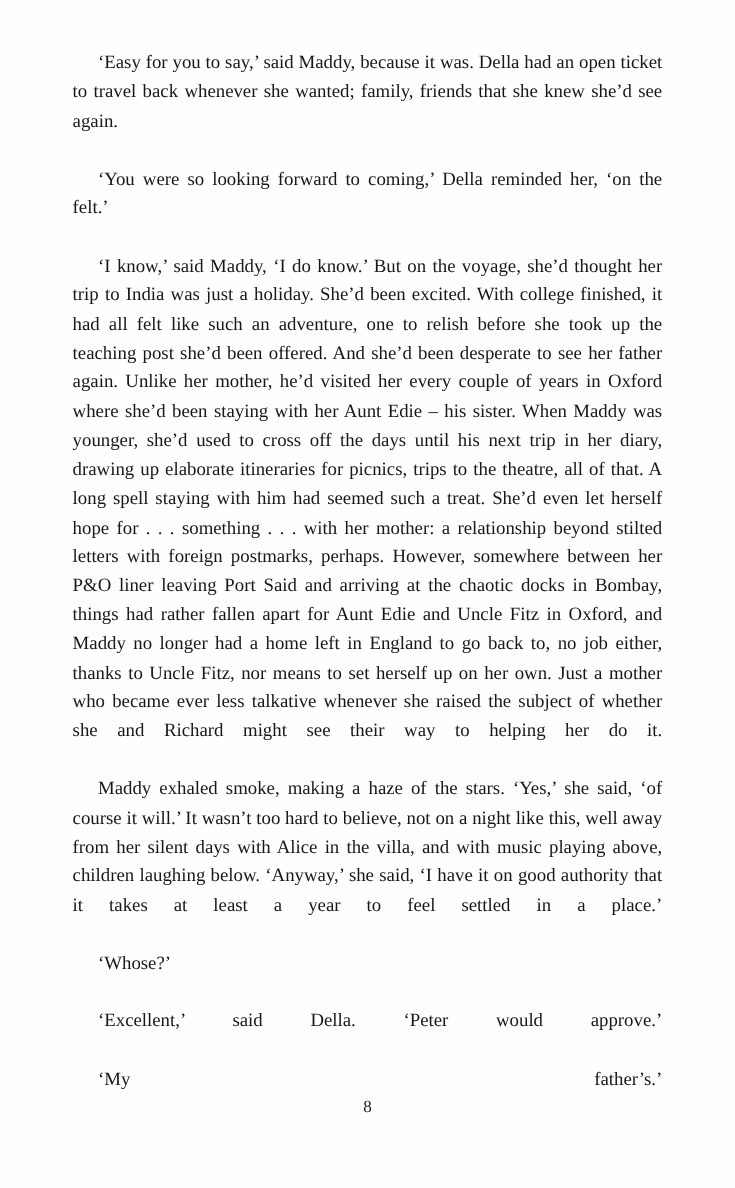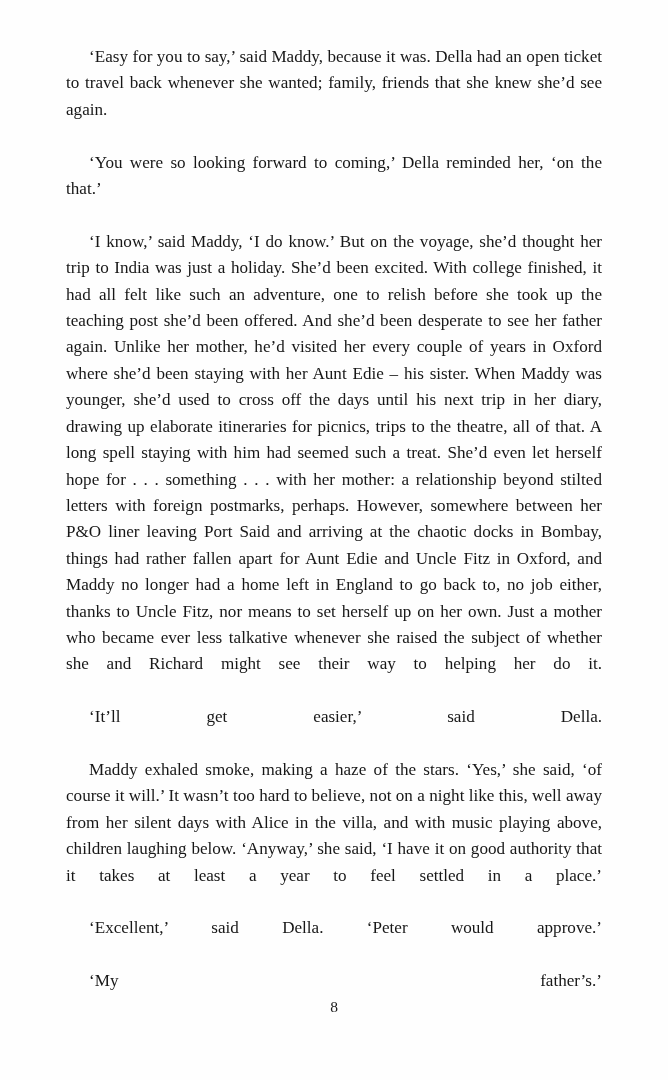--- a/index.html
+++ b/index.html
@@ -55,21 +55,21 @@
     color: #1a1a1a;
     font-family: "Liberation Serif", "DejaVu Serif", serif;
   }
 </style>
 </head>
 <body>
 
 <div class="page">
   <div class="text-block">
     <p class="para first">‘Easy for you to say,’ said Maddy, because it was. Della had an open ticket to travel back whenever she wanted; family, friends that she knew she’d see again.</p>
-    <p class="para">‘You were so looking forward to coming,’ Della reminded her, ‘on the that.’</p>
+    <p class="para">‘You were so looking forward to coming,’ Della reminded her, ‘on the felt.’</p>
     <p class="para">‘I know,’ said Maddy, ‘I do know.’ But on the voyage, she’d thought her trip to India was just a holiday. She’d been excited. With college finished, it had all felt like such an adventure, one to relish before she took up the teaching post she’d been offered. And she’d been desperate to see her father again. Unlike her mother, he’d visited her every couple of years in Oxford where she’d been staying with her Aunt Edie – his sister. When Maddy was younger, she’d used to cross off the days until his next trip in her diary, drawing up elaborate itineraries for picnics, trips to the theatre, all of that. A long spell staying with him had seemed such a treat. She’d even let herself hope for . . . something . . . with her mother: a relationship beyond stilted letters with foreign postmarks, perhaps. However, somewhere between her P&amp;O liner leaving Port Said and arriving at the chaotic docks in Bombay, things had rather fallen apart for Aunt Edie and Uncle Fitz in Oxford, and Maddy no longer had a home left in England to go back to, no job either, thanks to Uncle Fitz, nor means to set herself up on her own. Just a mother who became ever less talkative whenever she raised the subject of whether she and Richard might see their way to helping her do it.</p>
-    <p class="para">‘It’ll get easier,’ said Della.</p>
     <p class="para">Maddy exhaled smoke, making a haze of the stars. ‘Yes,’ she said, ‘of course it will.’ It wasn’t too hard to believe, not on a night like this, well away from her silent days with Alice in the villa, and with music playing above, children laughing below. ‘Anyway,’ she said, ‘I have it on good authority that it takes at least a year to feel settled in a place.’</p>
+    <p class="para">‘Whose?’</p>
     <p class="para">‘Excellent,’ said Della. ‘Peter would approve.’</p>
     <p class="para">‘My father’s.’</p>
   </div>
   <div class="folio">8</div>
 </div>
 
 </body></html>

